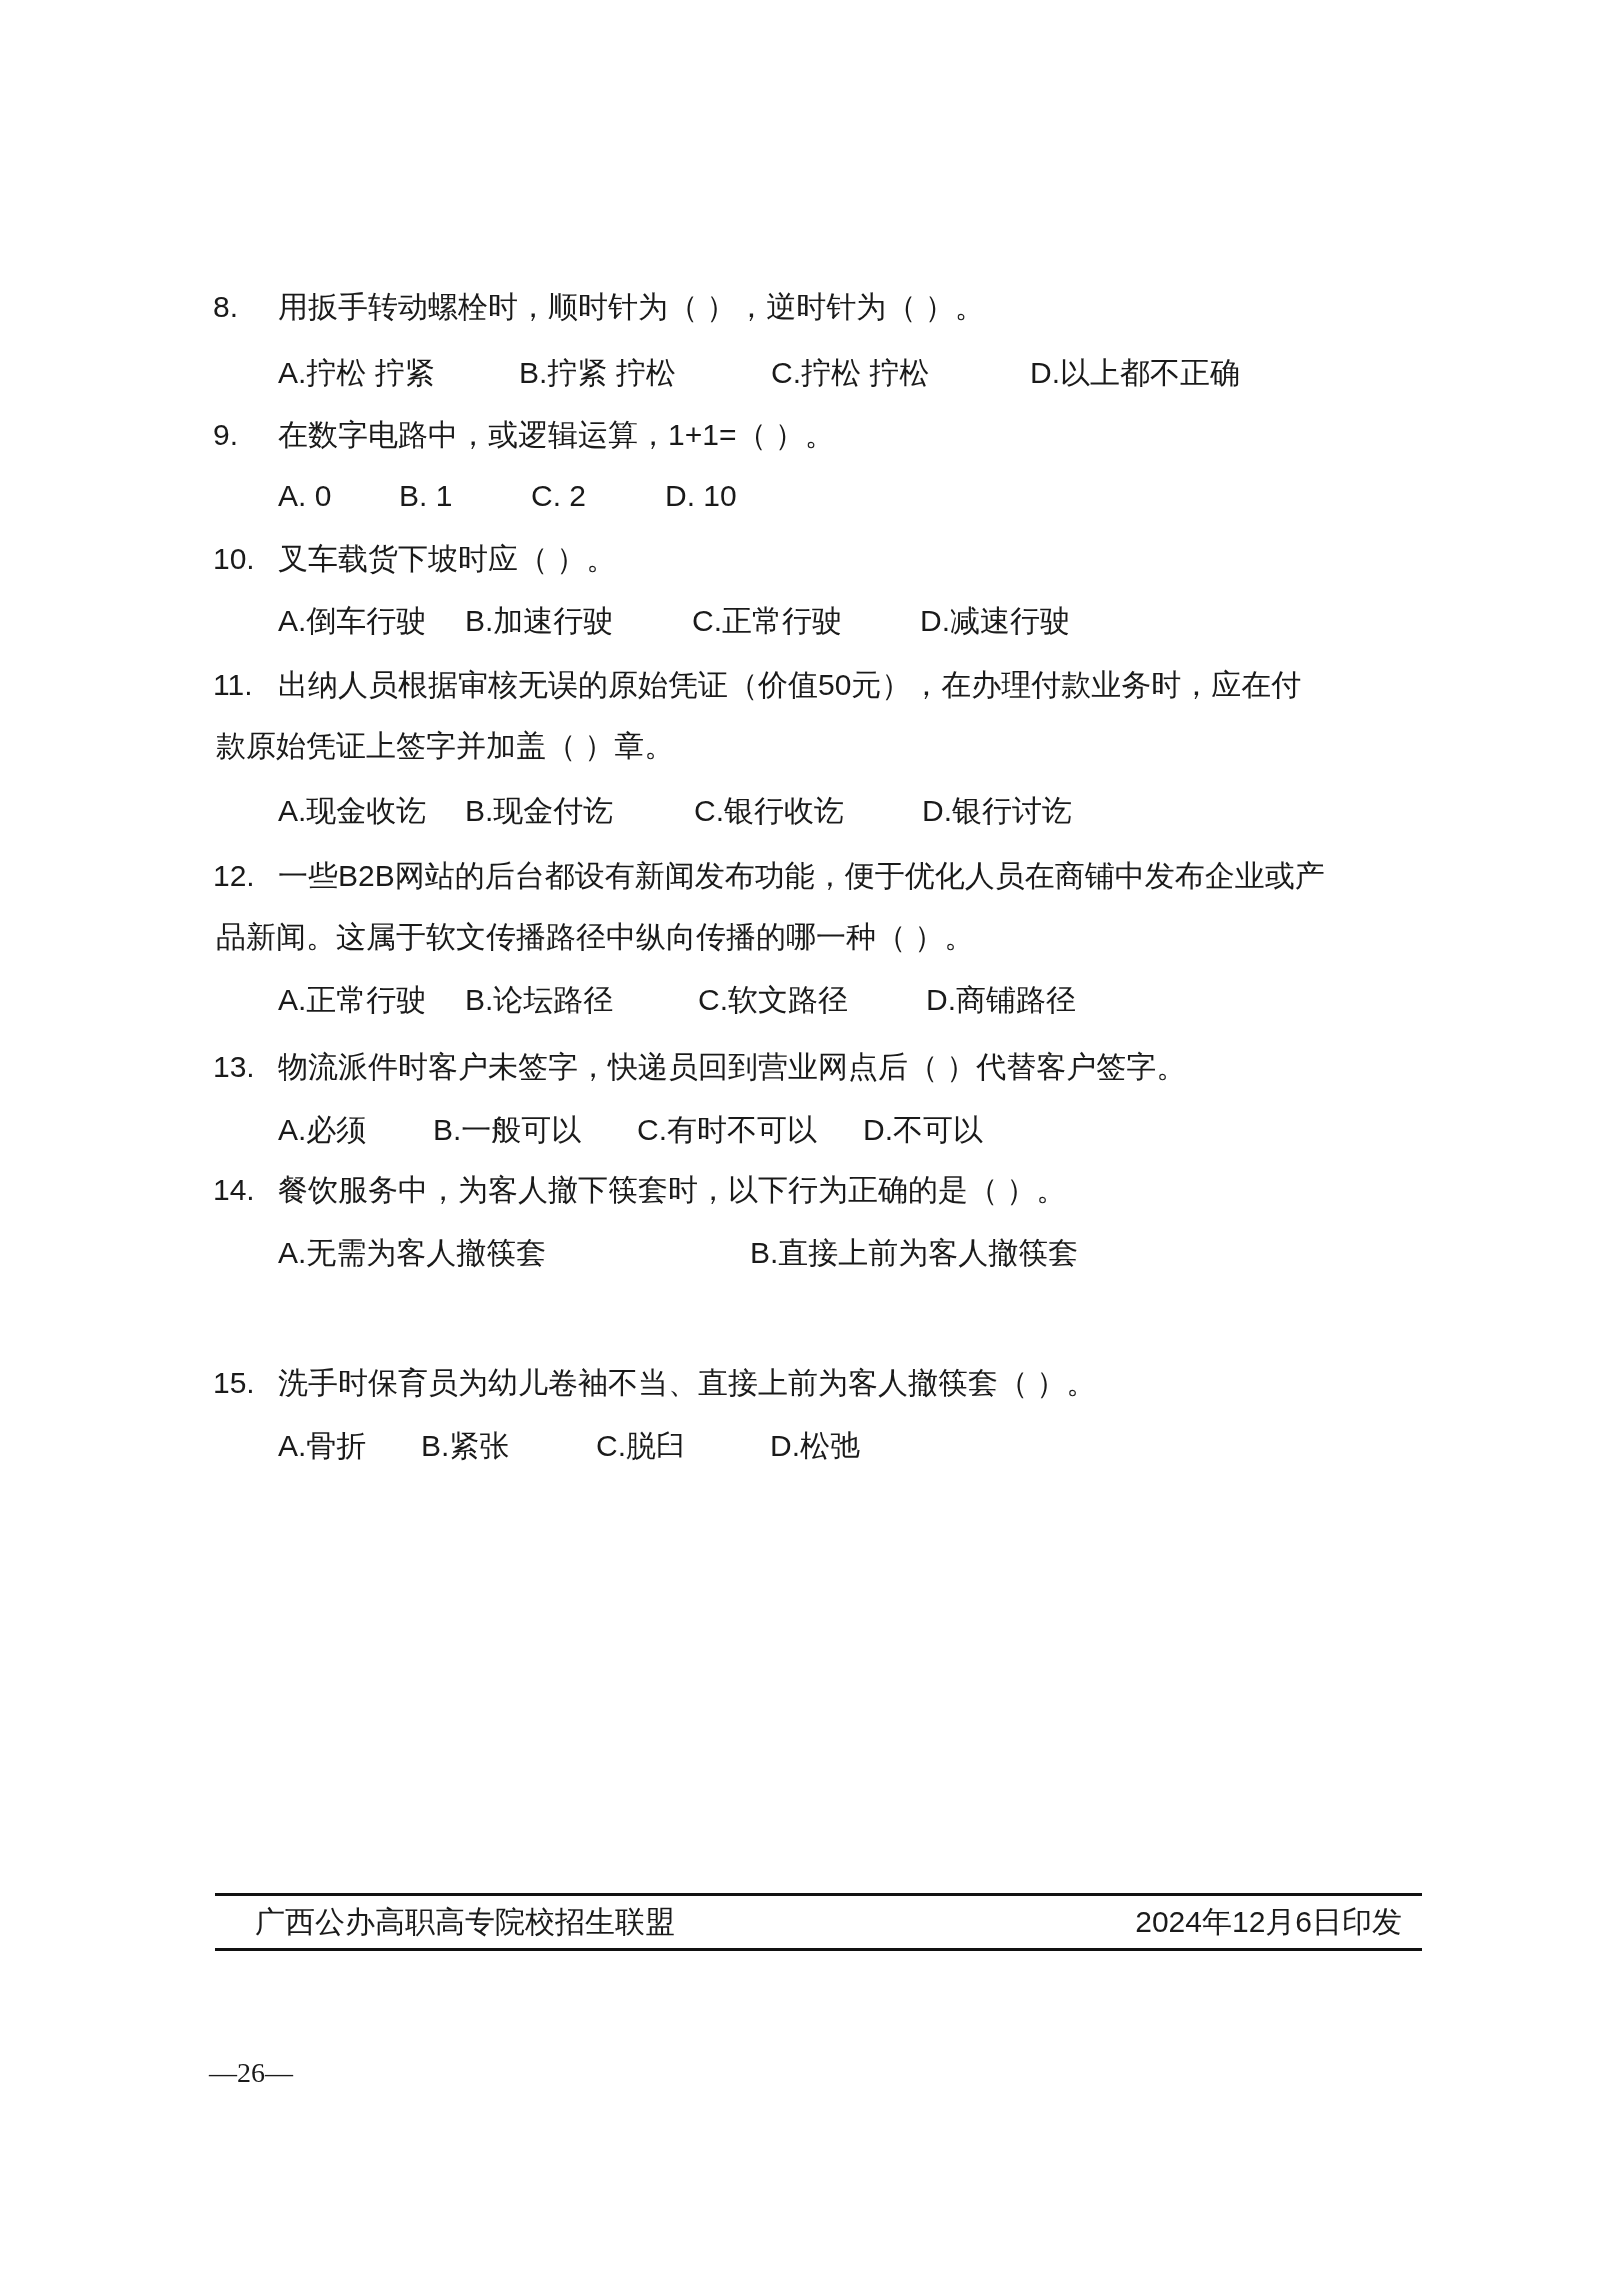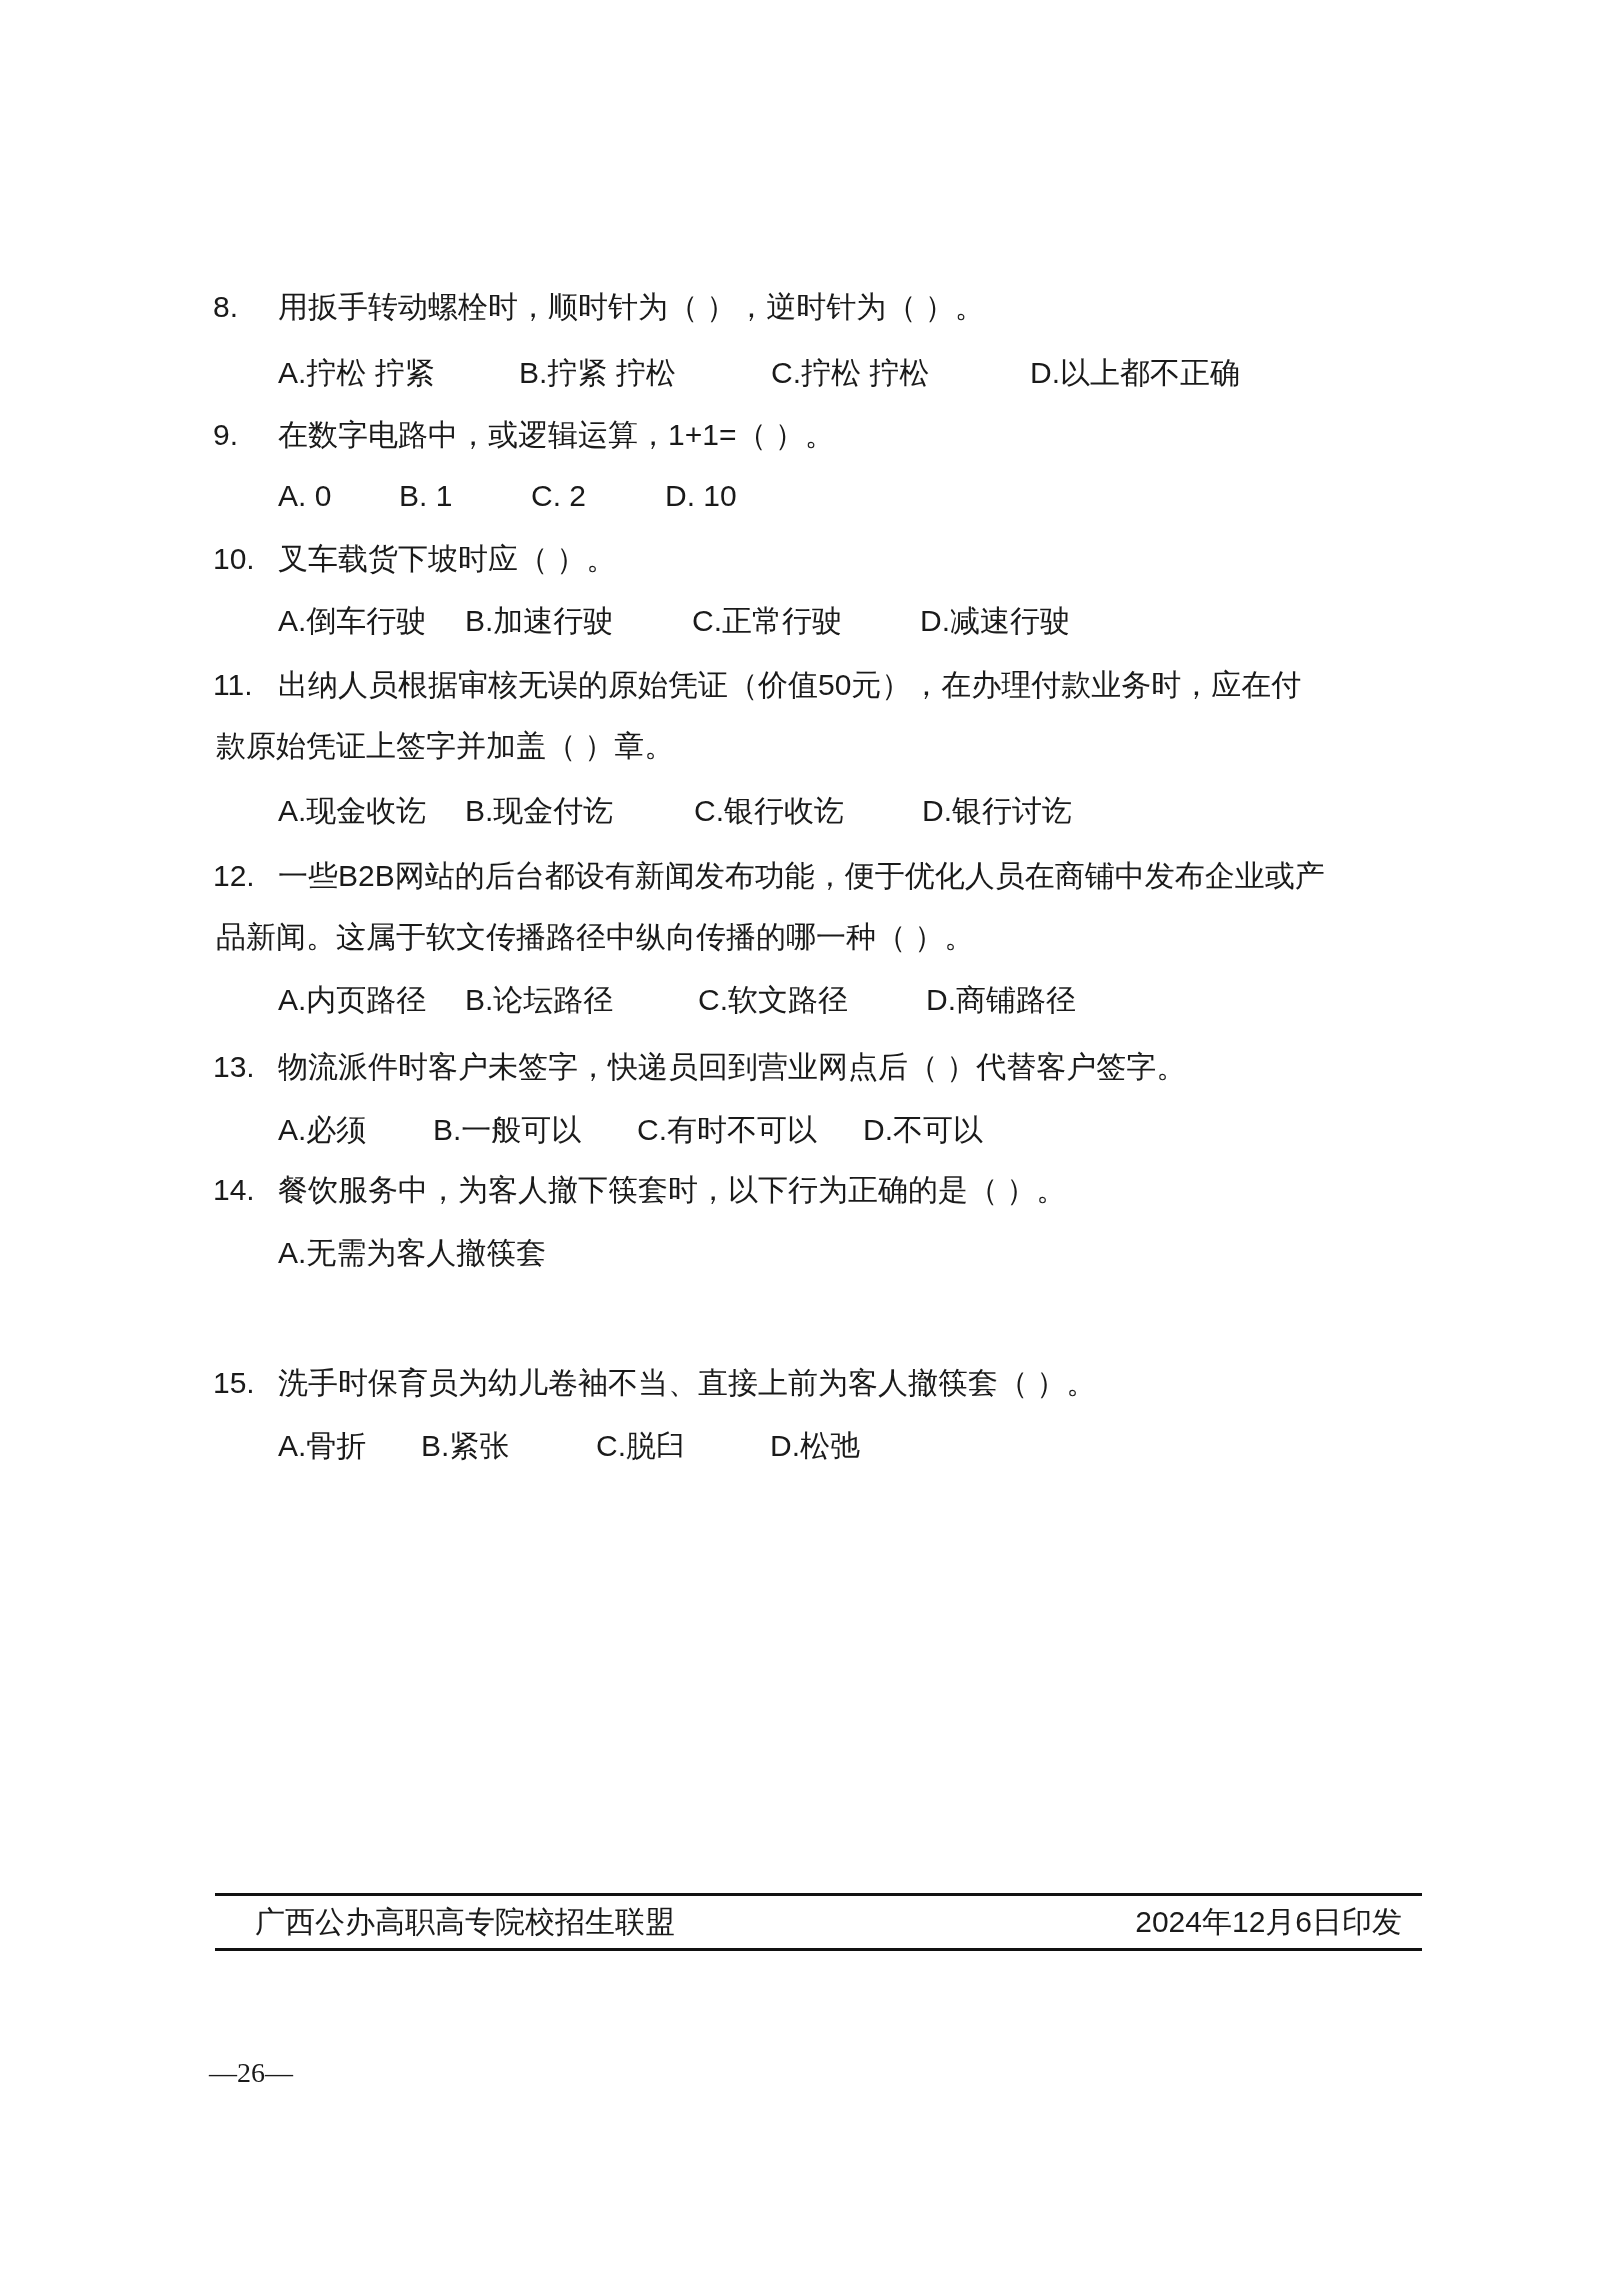--- a/index.html
+++ b/index.html
@@ -74,37 +74,38 @@
   <div class="line opts l9">
     <span class="opt" style="left:278px">A.现金收讫</span>
     <span class="opt" style="left:465px">B.现金付讫</span>
     <span class="opt" style="left:694px">C.银行收讫</span>
     <span class="opt" style="left:922px">D.银行讨讫</span>
   </div>
 
   <div class="line stem l10"><span class="qnum">12.</span><span>一些B2B网站的后台都设有新闻发布功能，便于优化人员在商铺中发布企业或产</span></div>
   <div class="line cont l11">品新闻。这属于软文传播路径中纵向传播的哪一种（ ）。</div>
   <div class="line opts l12">
-    <span class="opt" style="left:278px">A.内页路径</span>
+    <span class="opt" style="left:278px">A.正常行驶</span>
     <span class="opt" style="left:465px">B.论坛路径</span>
     <span class="opt" style="left:698px">C.软文路径</span>
     <span class="opt" style="left:926px">D.商铺路径</span>
   </div>
 
   <div class="line stem l13"><span class="qnum">13.</span><span>物流派件时客户未签字，快递员回到营业网点后（ ）代替客户签字。</span></div>
   <div class="line opts l14">
     <span class="opt" style="left:278px">A.必须</span>
     <span class="opt" style="left:433px">B.一般可以</span>
     <span class="opt" style="left:637px">C.有时不可以</span>
     <span class="opt" style="left:863px">D.不可以</span>
   </div>
 
   <div class="line stem l15"><span class="qnum">14.</span><span>餐饮服务中，为客人撤下筷套时，以下行为正确的是（ ）。</span></div>
   <div class="line opts l16">
     <span class="opt" style="left:278px">A.无需为客人撤筷套</span>
+    <span class="opt" style="left:750px">B.直接上前为客人撤筷套</span>
   </div>
 
   <div class="line stem l18"><span class="qnum">15.</span><span>洗手时保育员为幼儿卷袖不当、直接上前为客人撤筷套（ ）。</span></div>
   <div class="line opts l19">
     <span class="opt" style="left:278px">A.骨折</span>
     <span class="opt" style="left:421px">B.紧张</span>
     <span class="opt" style="left:596px">C.脱臼</span>
     <span class="opt" style="left:770px">D.松弛</span>
   </div>
 

